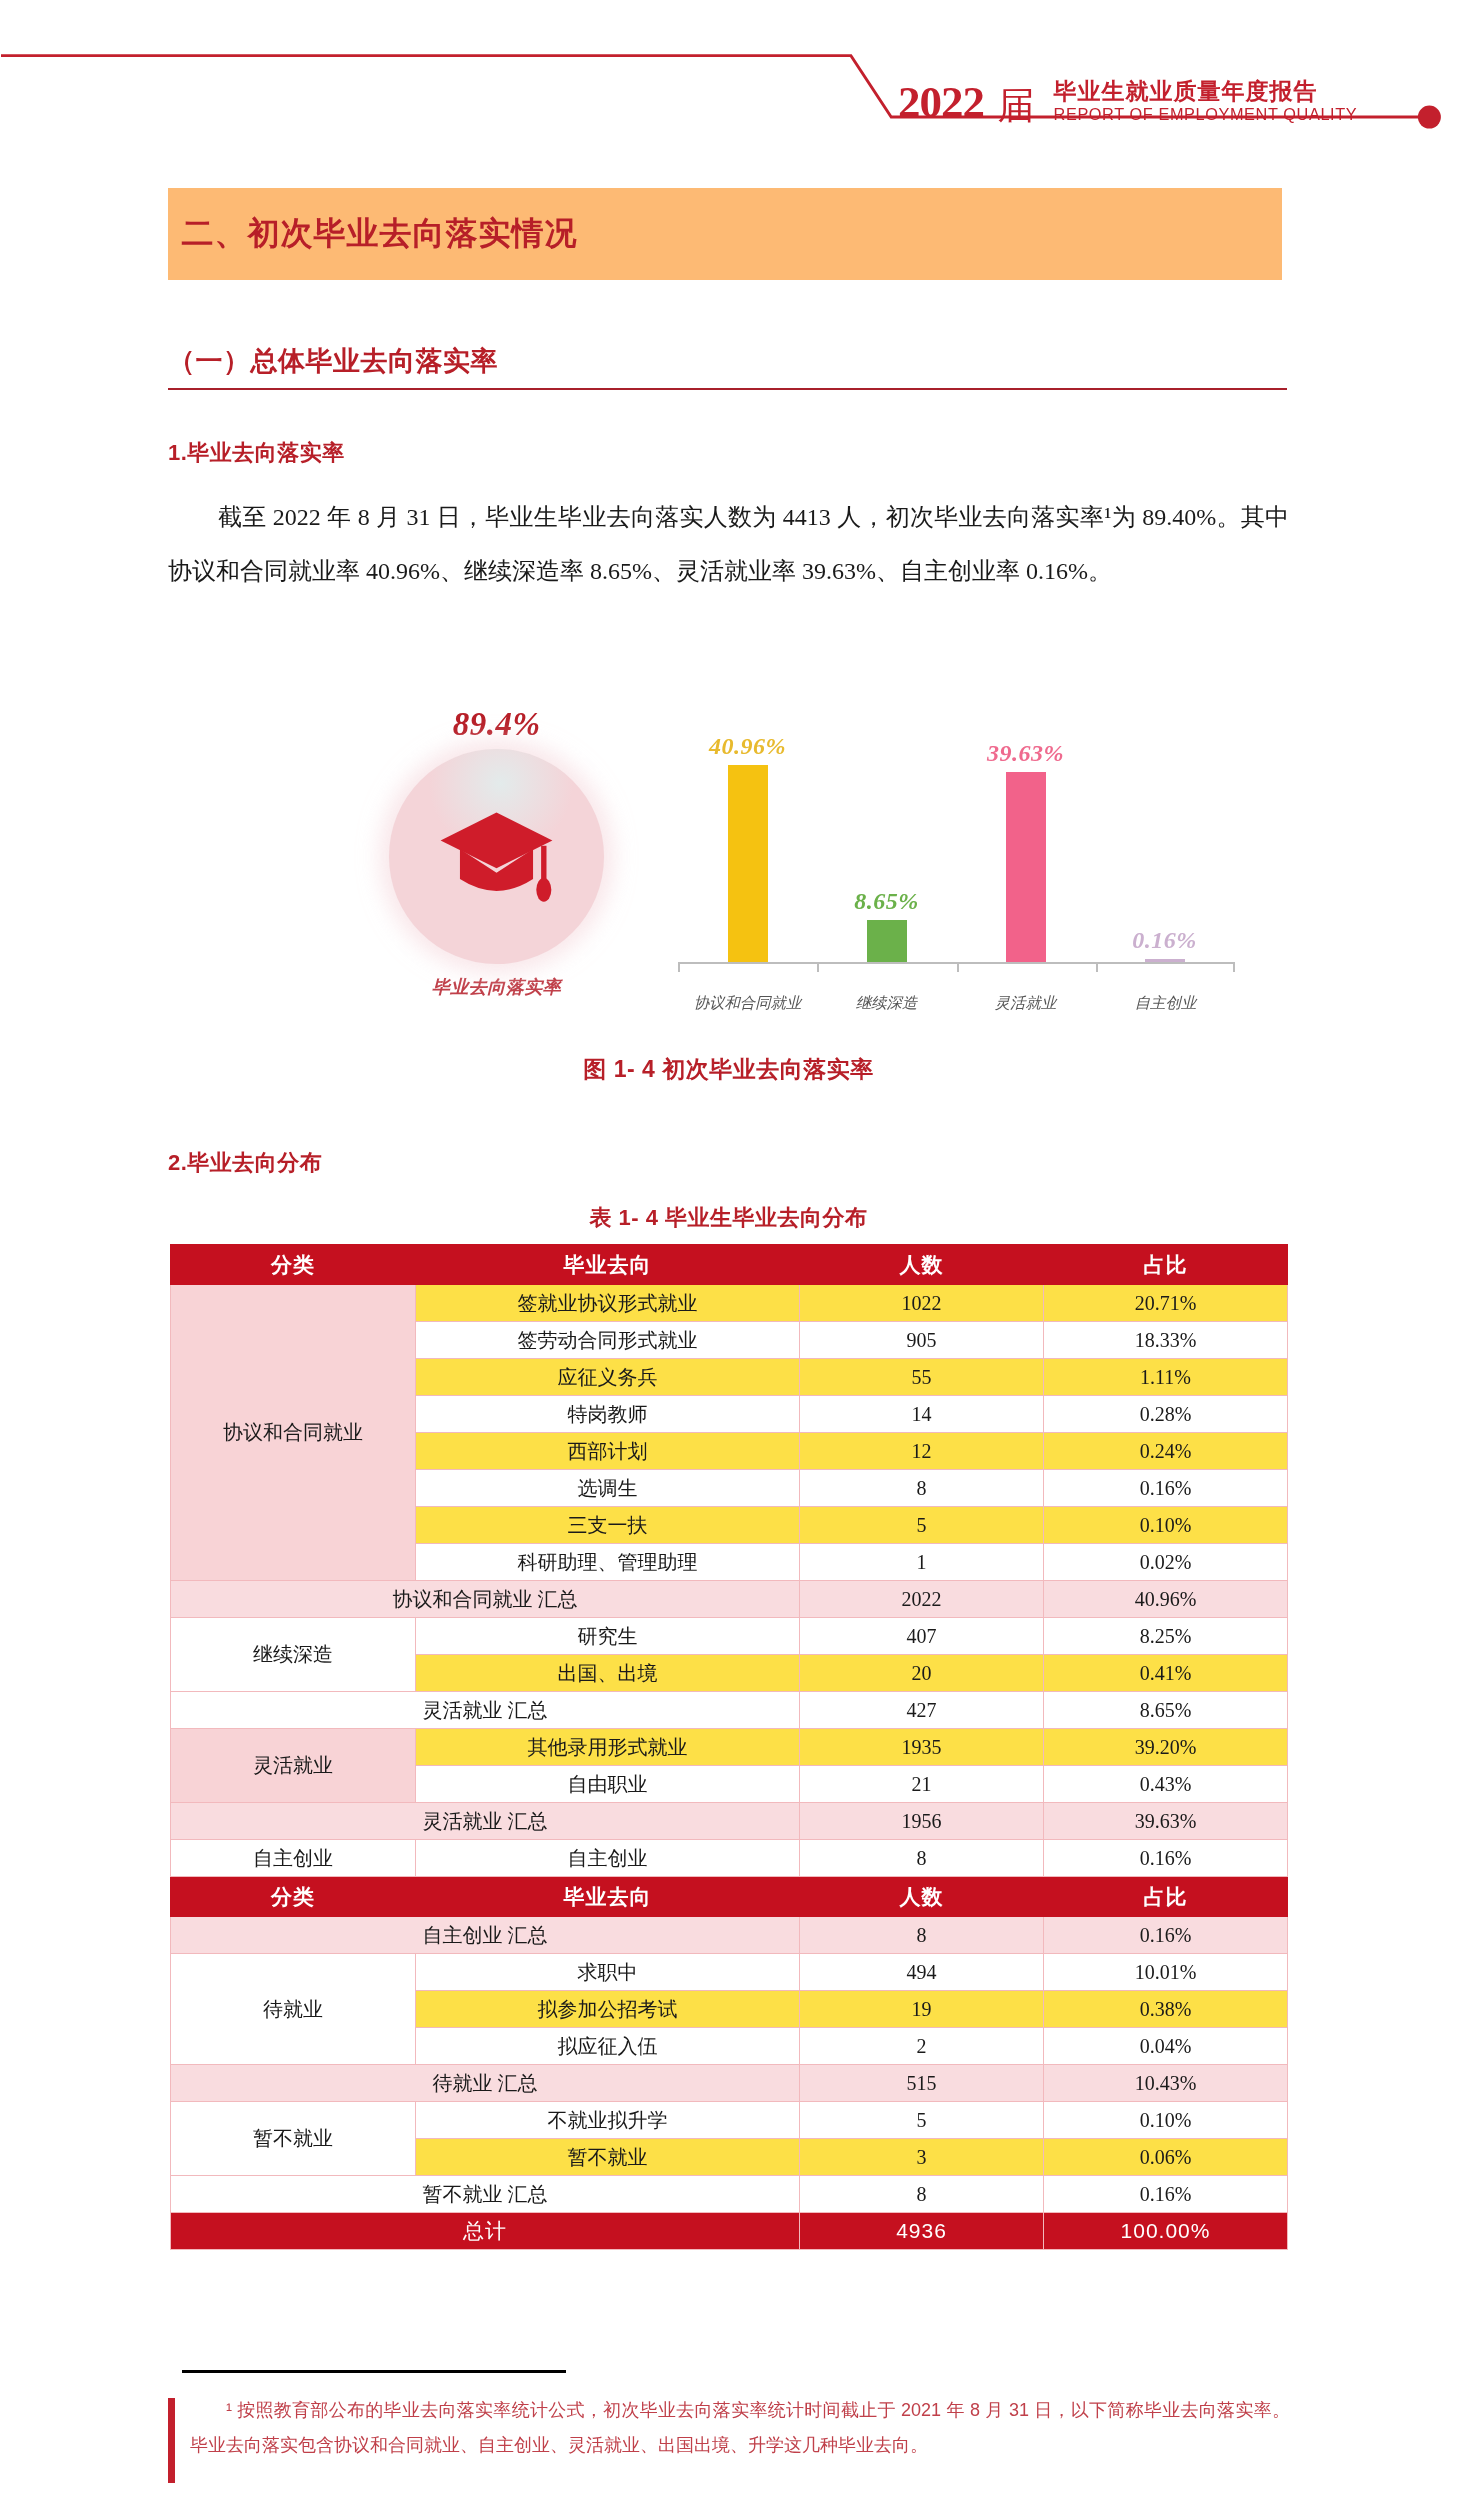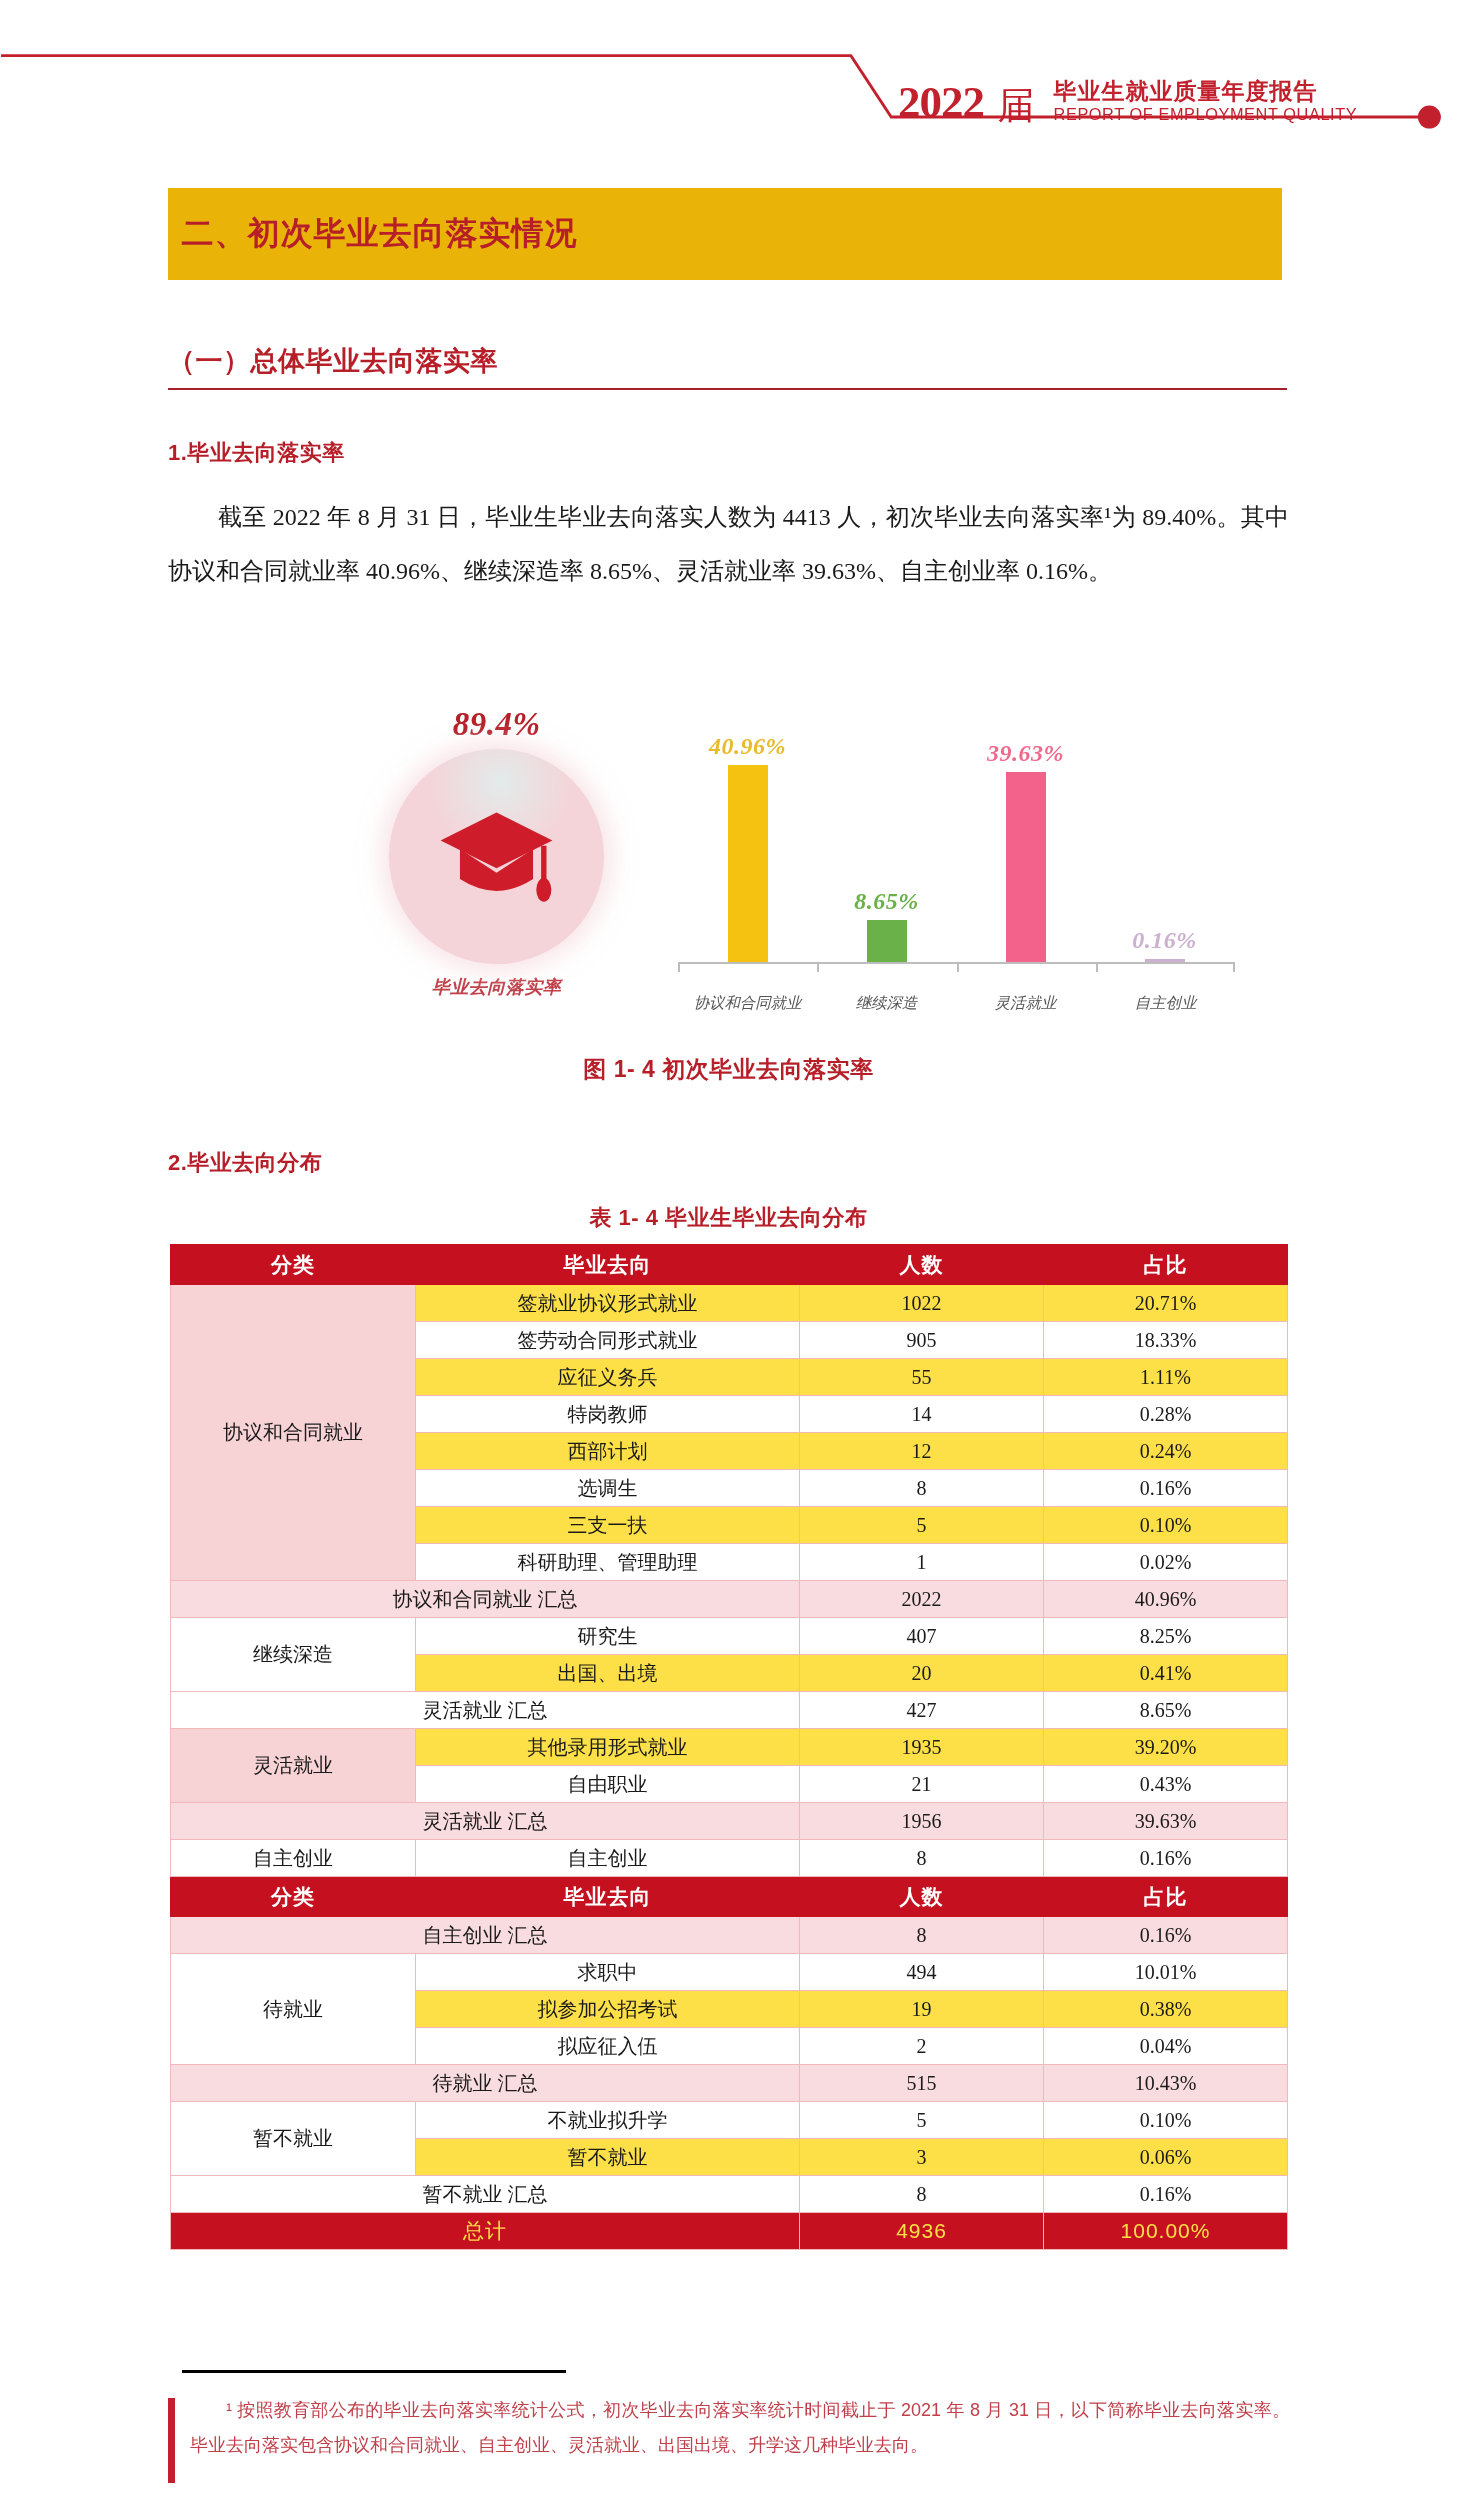--- a/index.html
+++ b/index.html
@@ -68,21 +68,21 @@
     font-size:16.3px;
     line-height:1.05;
     color:#c3202d;
     letter-spacing:0.6px;
   }
 
   .sec-title{
     position:absolute;
     left:168px; top:188px;
     width:1114px; height:92px;
-    background:#eab308;
+    background:#fdba74;
     display:flex;
     align-items:center;
   }
   .sec-title span{
     font-family:"Liberation Sans", sans-serif;
     font-weight:bold;
     font-size:32px;
     color:#b71f28;
     padding-left:13.4px;
     letter-spacing:1px;
@@ -282,21 +282,21 @@
     height:40px;
     letter-spacing:1px;
   }
   .r-pink  td{background:#fde047;}
   .r-white td{background:#ffffff;}
   .r-sum   td{background:#f9dcdf;}
   .cat-pink{background:#f8d3d6 !important;}
   .cat-white{background:#ffffff !important;}
   .total-row td{
     background:#c5101f;
-    color:#fde047;
+    color:#ffffff;
     font-family:"Liberation Sans", sans-serif;
     font-weight:bold;
     font-size:21px;
     border:1px solid #c5101f;
     height:40px;
     letter-spacing:1px;
   }
 
   
   .fn-rule{

